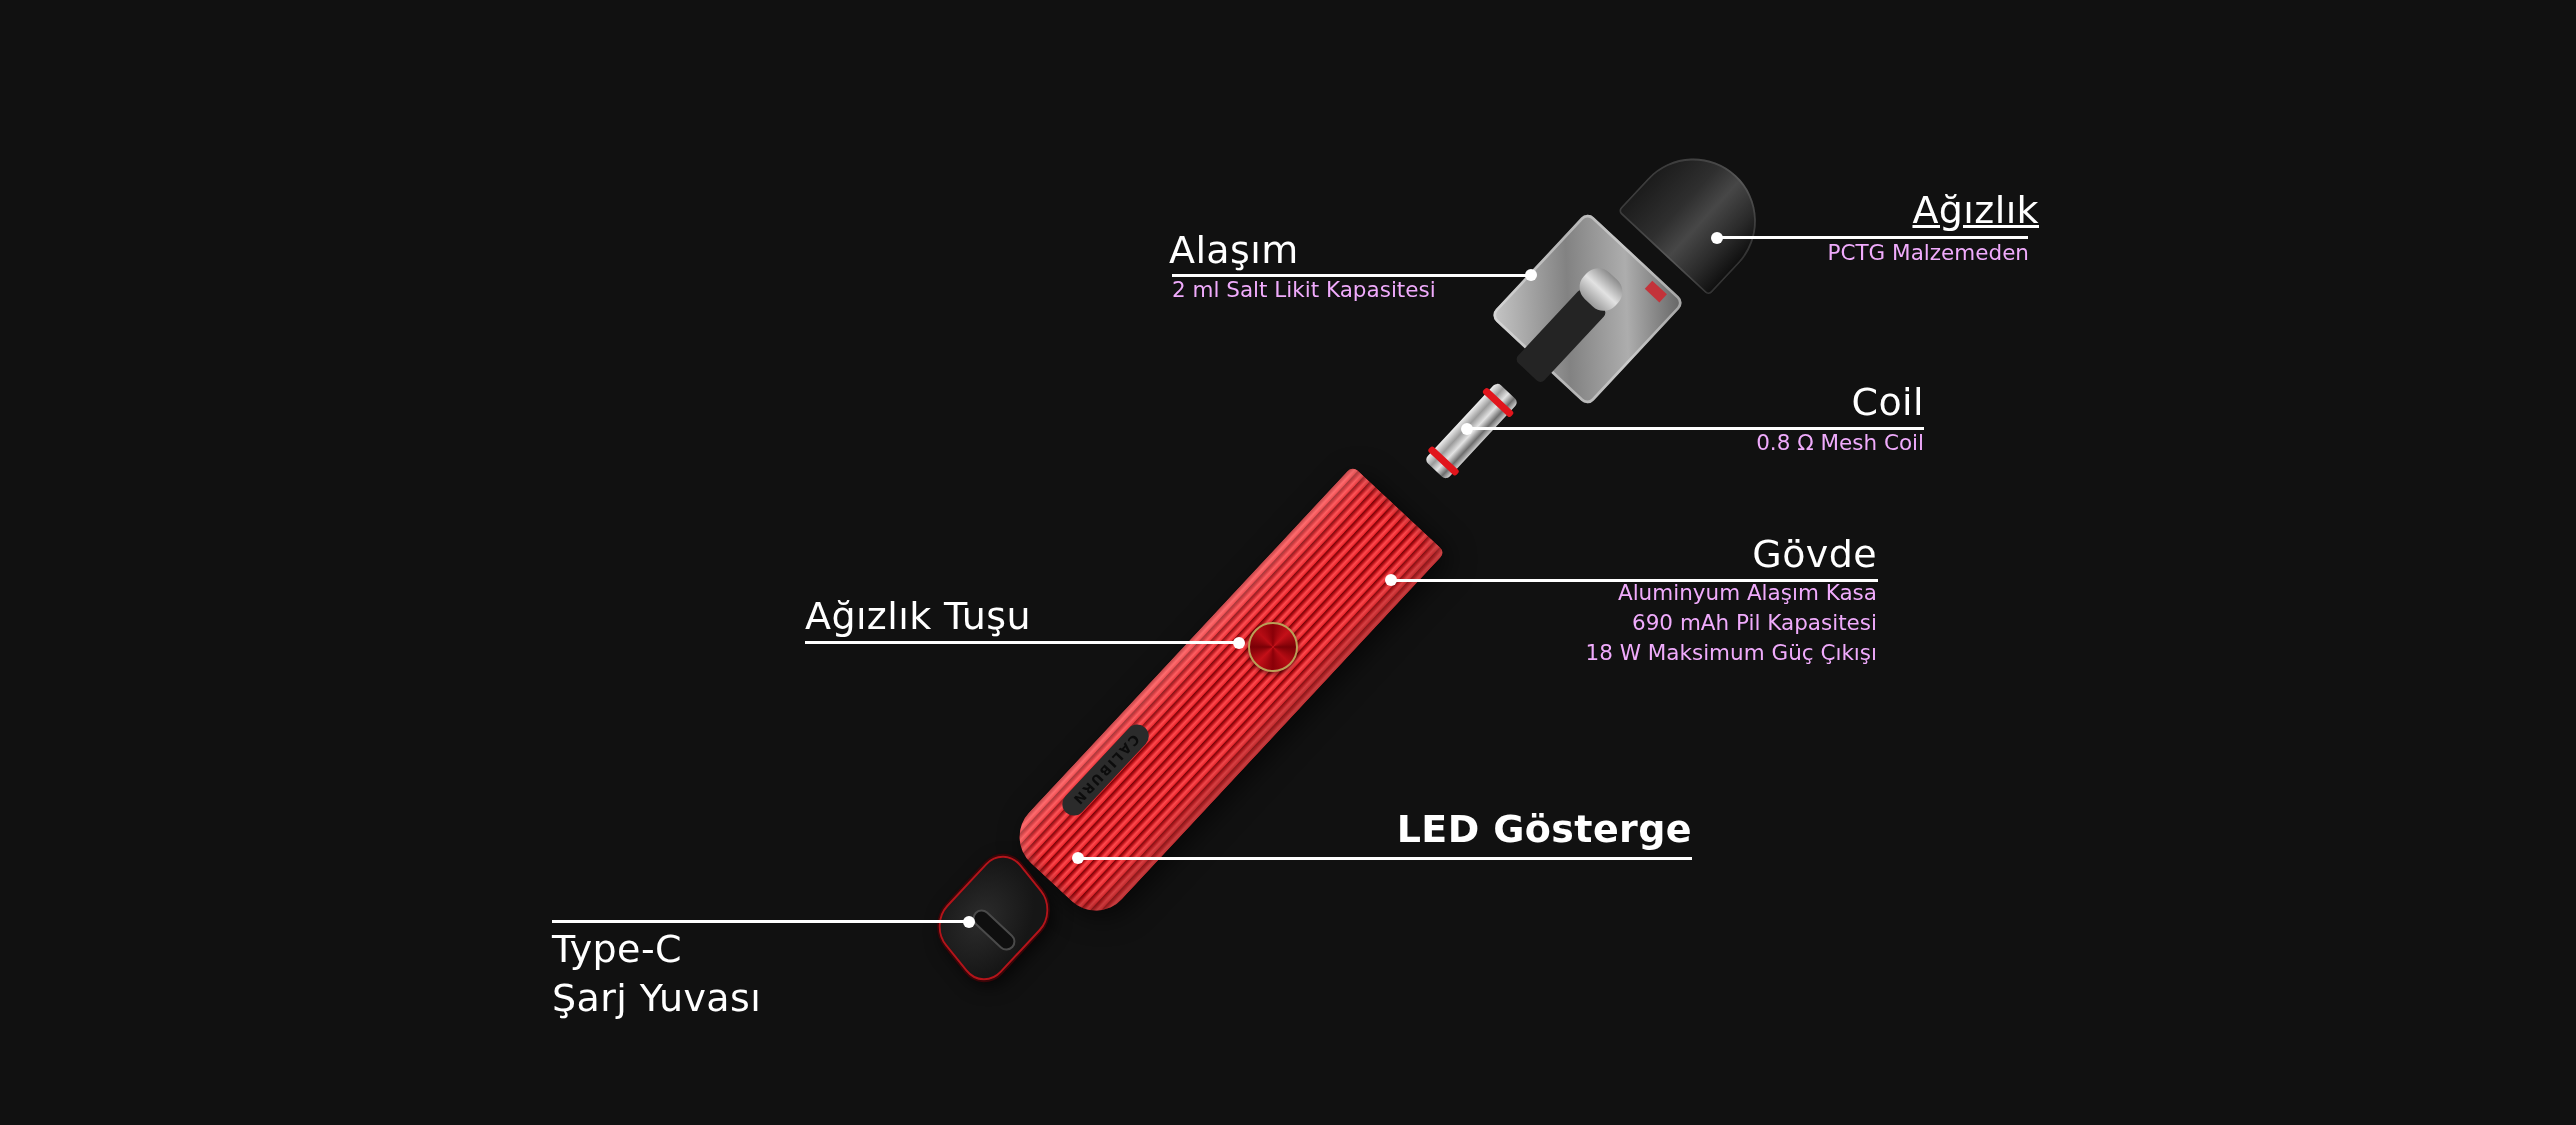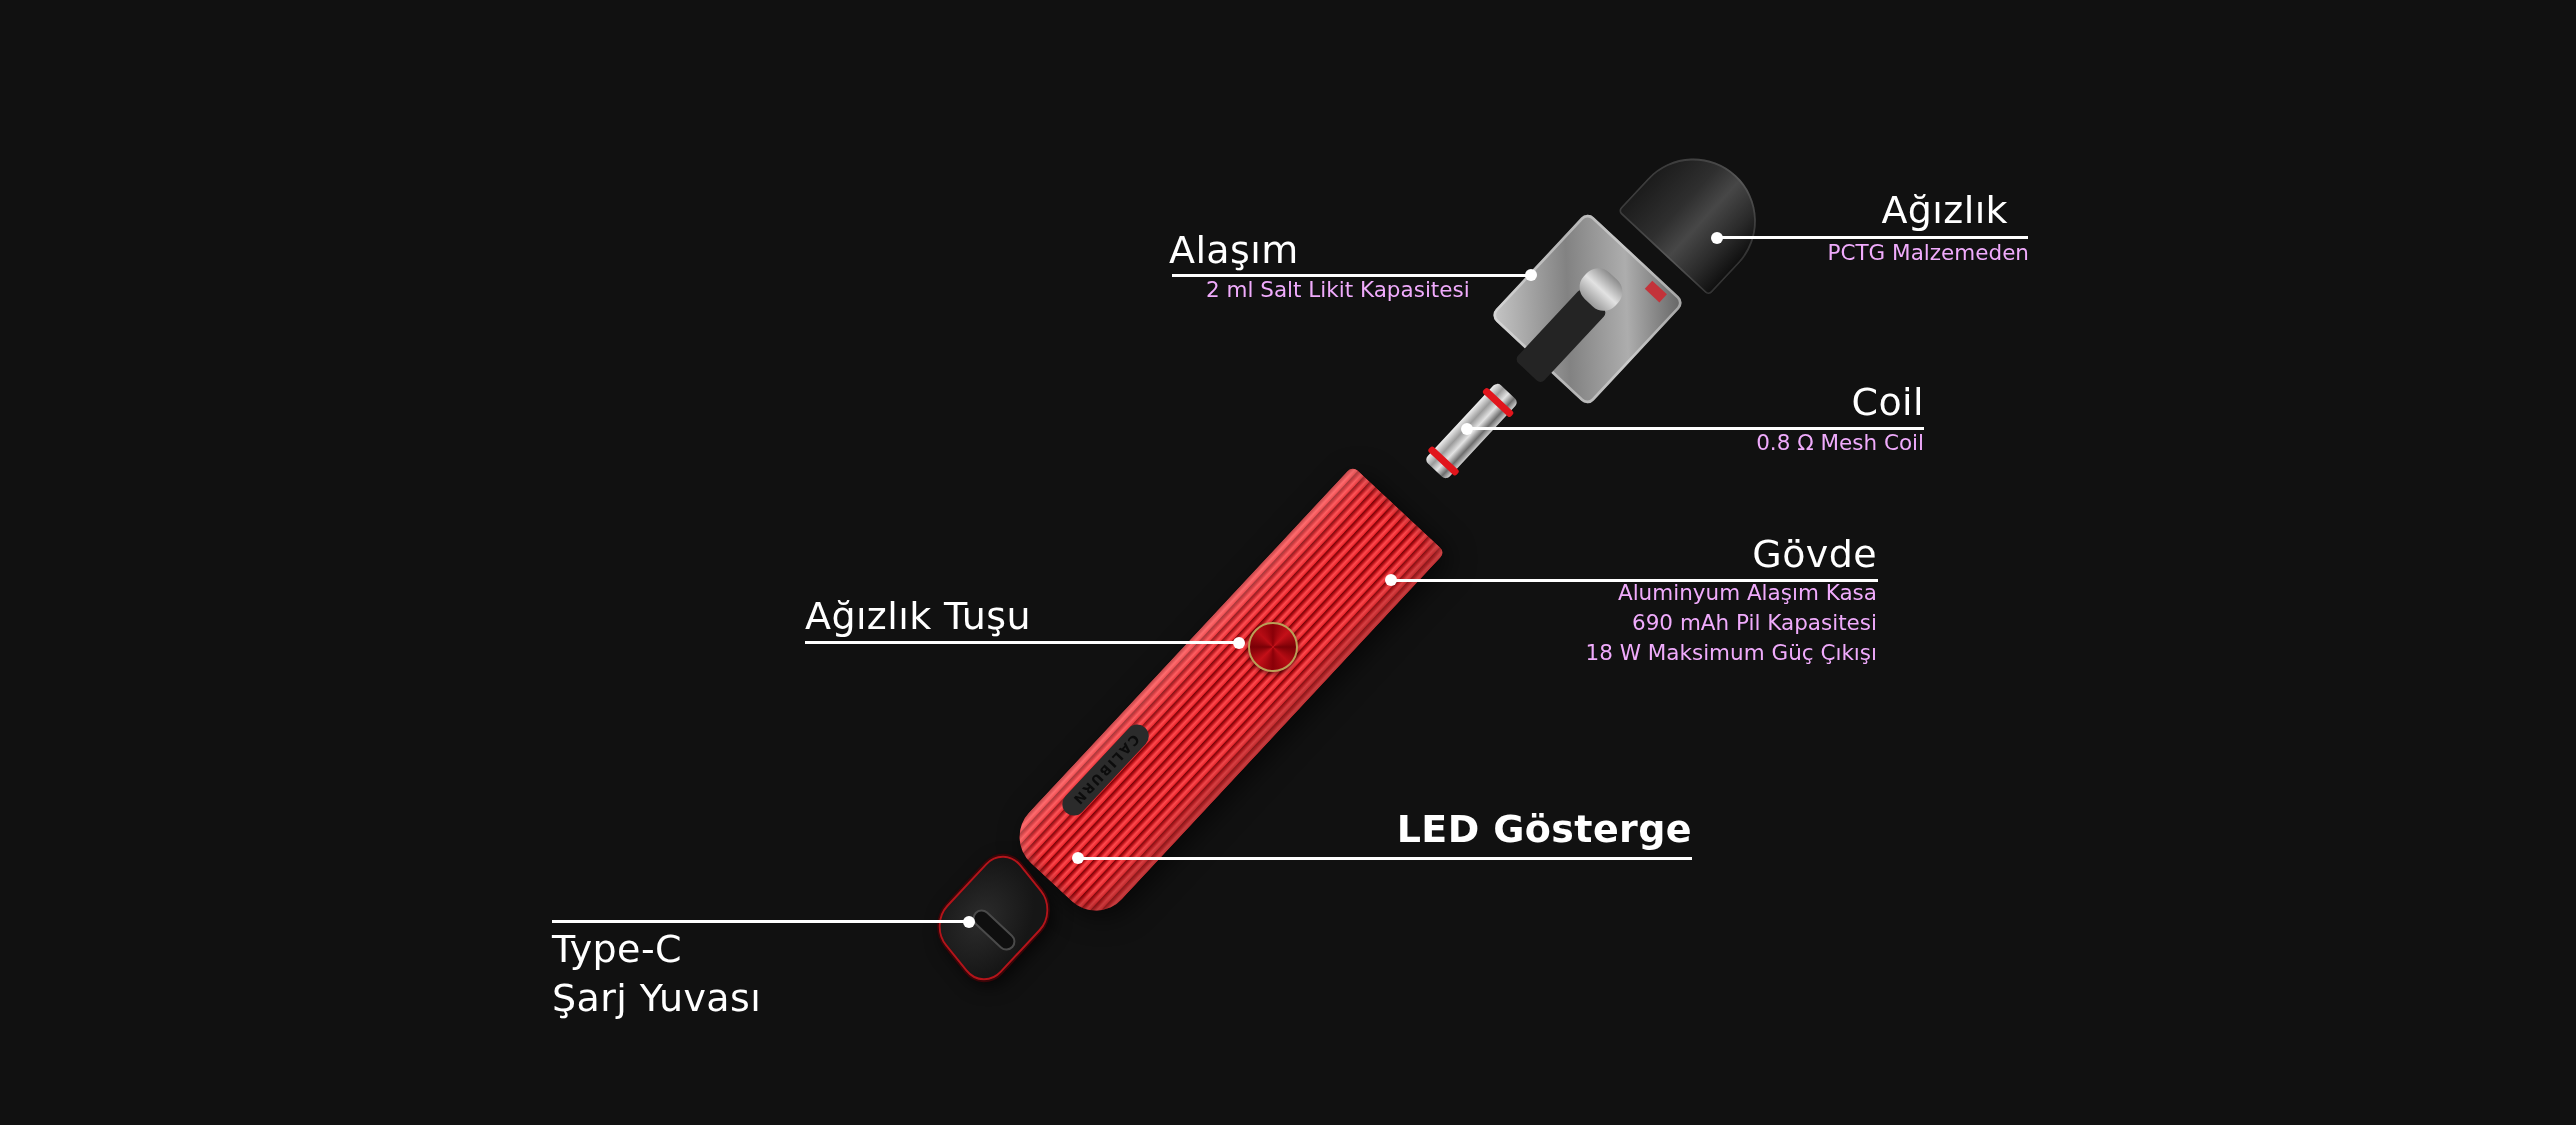--- a/index.html
+++ b/index.html
@@ -126,27 +126,27 @@
   <div class="fire-button"></div>
   <div class="led-plate">
     <span>CALIBURN</span>
   </div>
 
   <div class="base-cap"></div>
   <div class="usb-port"></div>
 
   <div class="callout-line" style="left:1717px; top:236px; width:311px;"></div>
   <div class="callout-dot" style="left:1717px; top:237px;"></div>
-  <div class="label-title right" style="right:568px; top:191px;">Ağızlık</div>
+  <div class="label-title right" style="right:537px; top:191px;text-decoration:underline;">Ağızlık</div>
   <div class="label-sub right" style="right:547px; top:238px;">PCTG Malzemeden</div>
 
   <div class="callout-line" style="left:1172px; top:274px; width:360px;"></div>
   <div class="callout-dot" style="left:1531px; top:274px;"></div>
   <div class="label-title" style="left:1169px; top:231px;">Alaşım</div>
-  <div class="label-sub" style="left:1172px; top:275px;margin-left:34px;">2 ml Salt Likit Kapasitesi</div>
+  <div class="label-sub" style="left:1172px; top:275px;">2 ml Salt Likit Kapasitesi</div>
 
   <div class="callout-line" style="left:1467px; top:427px; width:457px;"></div>
   <div class="callout-dot" style="left:1467px; top:428px;"></div>
   <div class="label-title right" style="right:652px; top:383px;">Coil</div>
   <div class="label-sub right" style="right:652px; top:428px;">0.8 Ω Mesh Coil</div>
 
   <div class="callout-line" style="left:1391px; top:579px; width:487px;"></div>
   <div class="callout-dot" style="left:1391px; top:579px;"></div>
   <div class="label-title right" style="right:699px; top:535px;">Gövde</div>
   <div class="label-sub right" style="right:699px; top:578px;">Aluminyum Alaşım Kasa</div>

